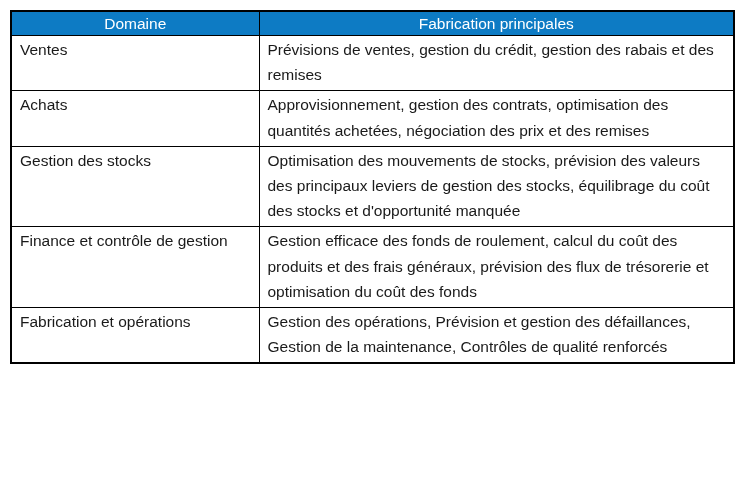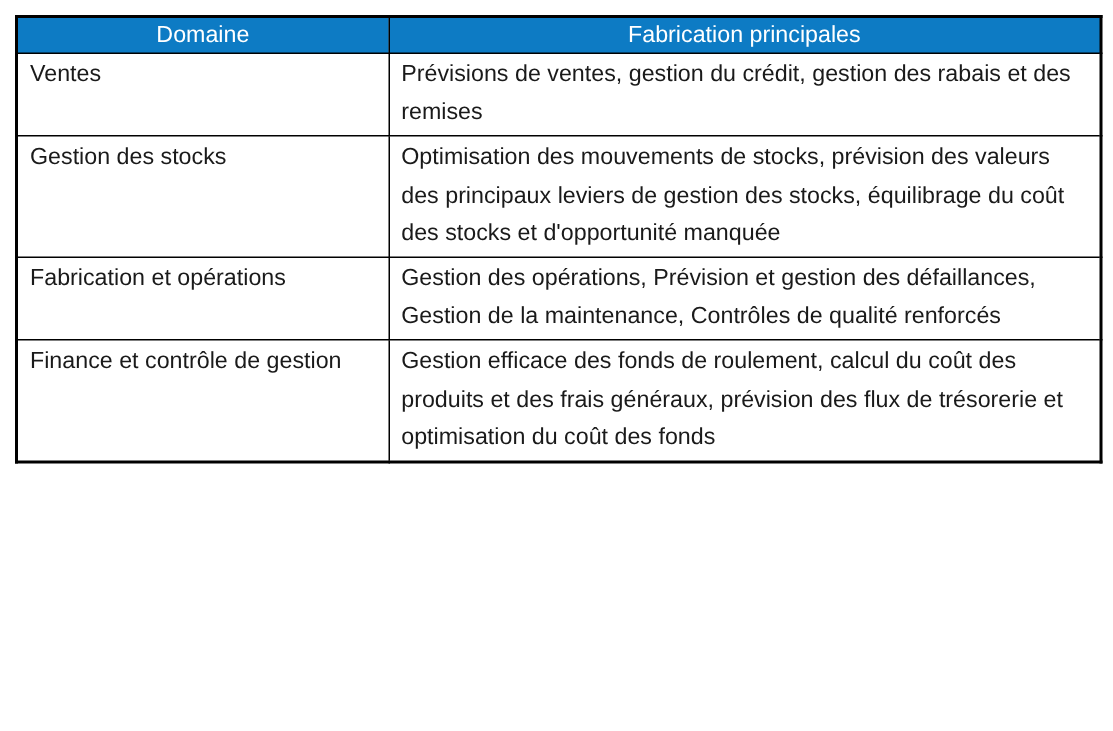--- a/index.html
+++ b/index.html
@@ -63,26 +63,30 @@
         <th>Domaine</th>
         <th>Fabrication principales</th>
       </tr>
     </thead>
     <tbody>
       <tr>
         <td class="domain-cell">Ventes</td>
         <td>Prévisions de ventes, gestion du crédit, gestion des rabais et des remises</td>
       </tr>
       <tr>
+        <td class="domain-cell">Achats</td>
+        <td>Approvisionnement, gestion des contrats, optimisation des quantités achetées, négociation des prix et des remises</td>
+      </tr>
+      <tr>
         <td class="domain-cell">Gestion des stocks</td>
         <td>Optimisation des mouvements de stocks, prévision des valeurs des principaux leviers de gestion des stocks, équilibrage du coût des stocks et d'opportunité manquée</td>
       </tr>
       <tr>
+        <td class="domain-cell">Finance et contrôle de gestion</td>
+        <td>Gestion efficace des fonds de roulement, calcul du coût des produits et des frais généraux, prévision des flux de trésorerie et optimisation du coût des fonds</td>
+      </tr>
+      <tr>
         <td class="domain-cell">Fabrication et opérations</td>
         <td>Gestion des opérations, Prévision et gestion des défaillances, Gestion de la maintenance, Contrôles de qualité renforcés</td>
-      </tr>
-      <tr>
-        <td class="domain-cell">Finance et contrôle de gestion</td>
-        <td>Gestion efficace des fonds de roulement, calcul du coût des produits et des frais généraux, prévision des flux de trésorerie et optimisation du coût des fonds</td>
       </tr>
     </tbody>
   </table>
 </div>
 
 </body></html>

